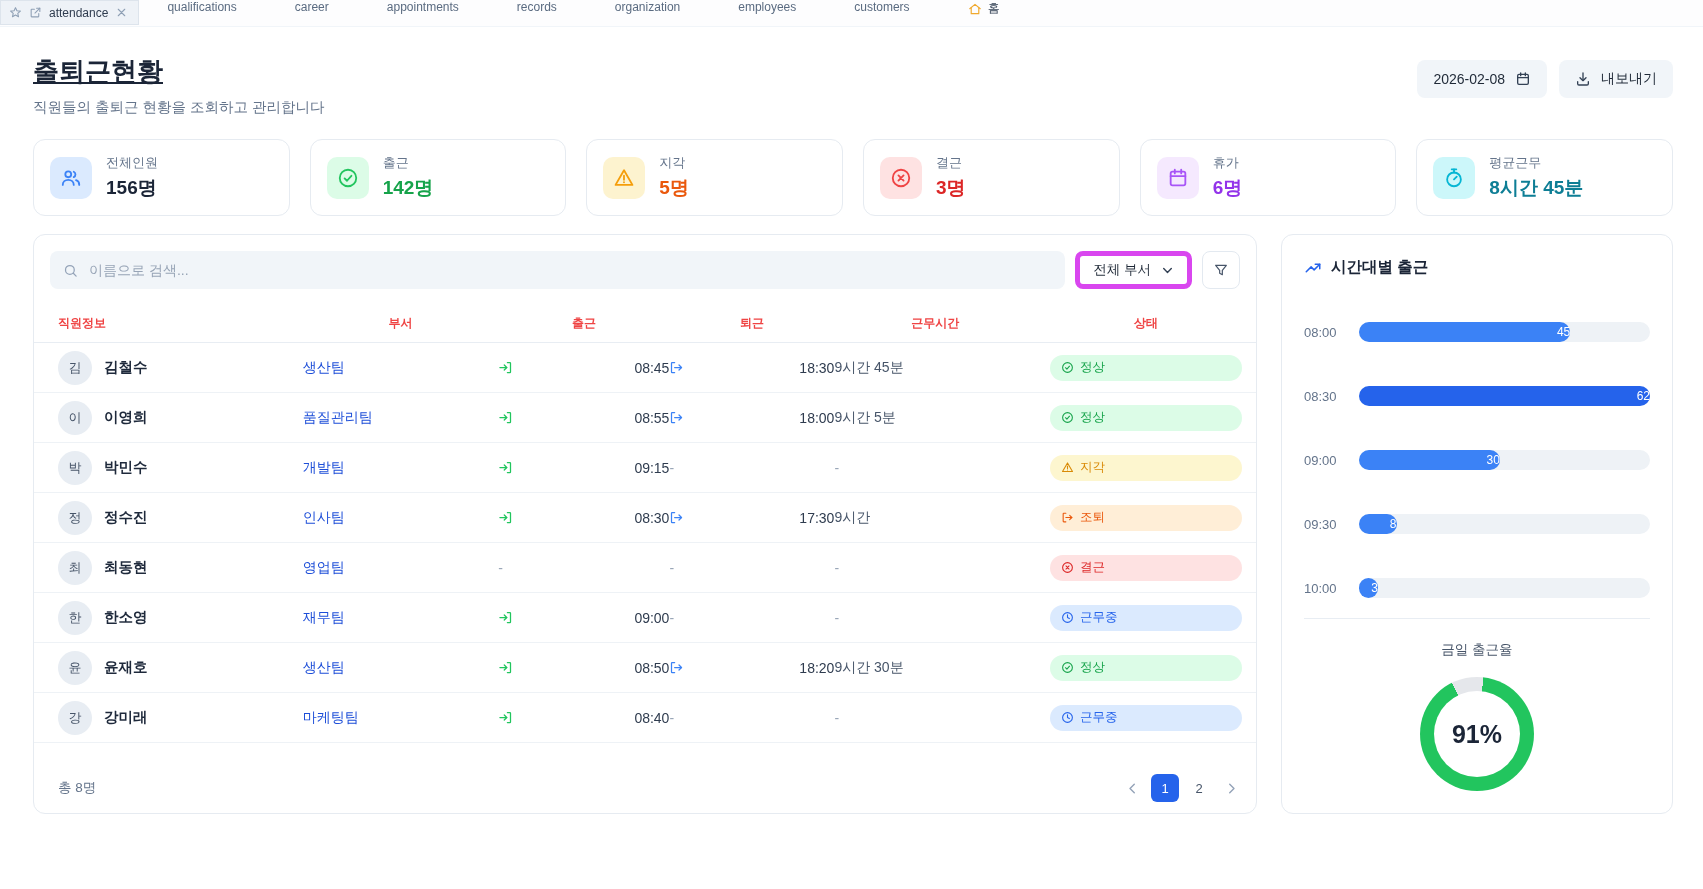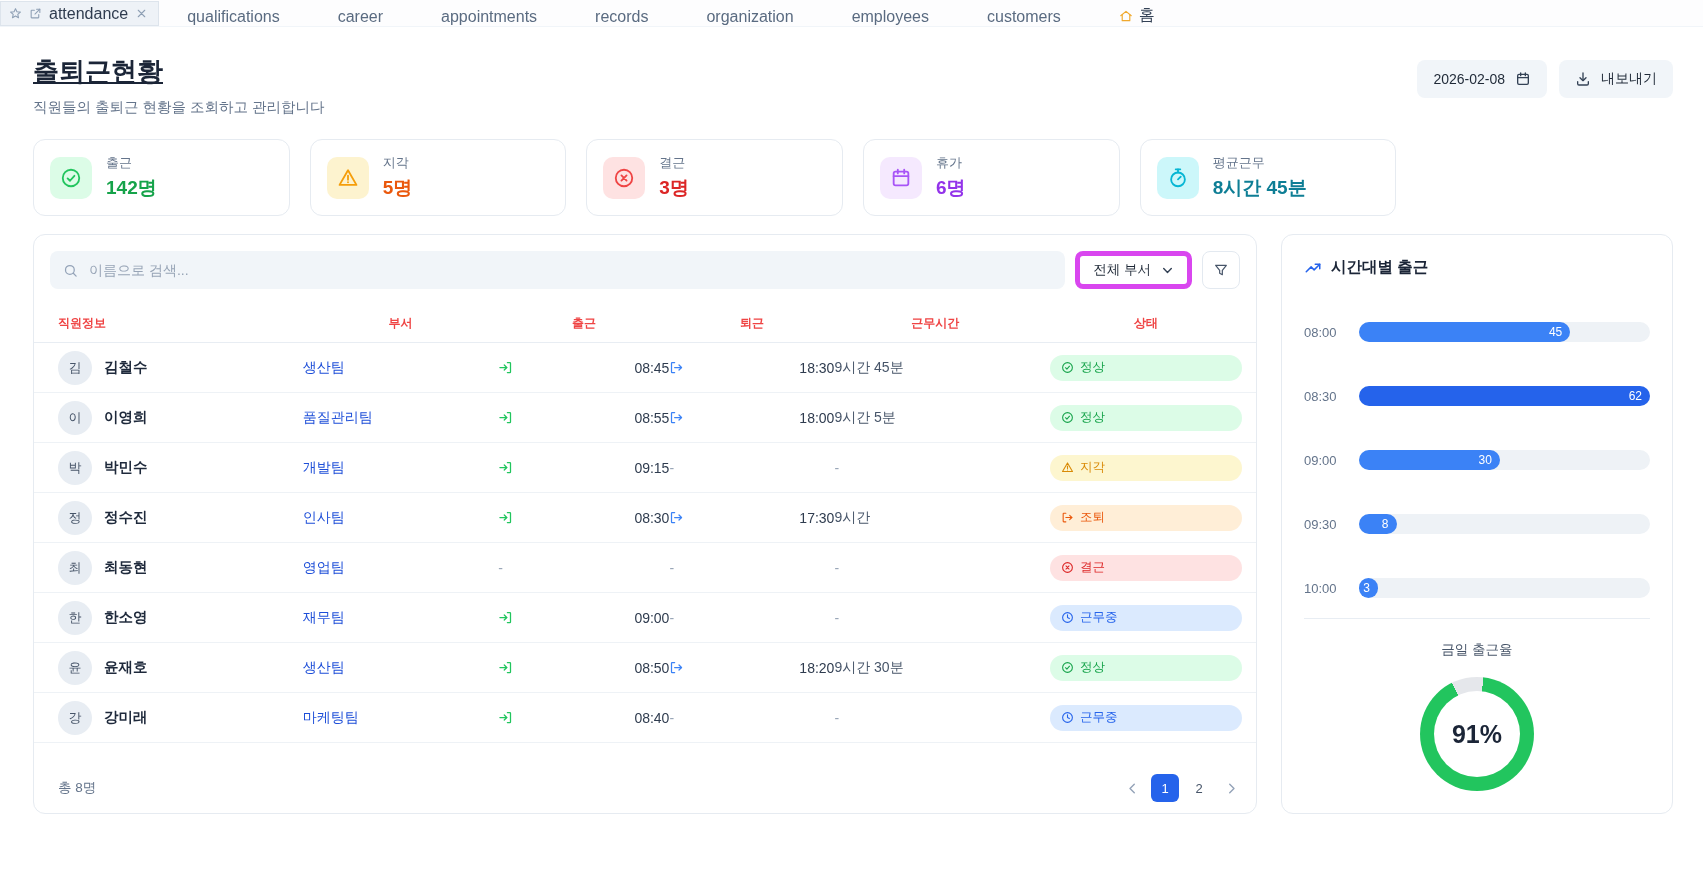--- a/index.html
+++ b/index.html
@@ -5,21 +5,21 @@
   * { box-sizing: border-box; }
   body {
     margin: 0; width: 1703px; height: 889px; overflow: hidden;
     background: #fff; color: #1e293b;
     font-family: "Liberation Sans", "DejaVu Sans", sans-serif; font-size: 14px;
   }
   .icon { display: inline-flex; align-items: center; justify-content: center; flex: none; }
   .icon svg { width: 100%; height: 100%; }
 
   
-  .tabbar { height: 27px; display: flex; align-items: flex-end; background: #fdfdfe; border-bottom: 1px solid #f1f5f9; font-size: 16px; }
+  .tabbar { height: 27px; display: flex; align-items: flex-start; background: #fdfdfe; border-bottom: 1px solid #f1f5f9; font-size: 12px; }
   .tab-active { display: flex; align-items: center; gap: 7px; height: 25px; padding: 0 10px 0 8px; background: #eef2f7; border: 1px solid #dde4ec; color: #334155; }
   .tab-active .ticon { width: 13px; height: 13px; color: #8fa0b5; }
   .tab-active .tlabel { font-weight: 500; color: #2f3c4f; }
   .tab-links { display: flex; align-items: center; margin-left: 28px; gap: 58px; }
   .tab-link { color: #5a6b81; cursor: pointer; }
   .tab-home { display: flex; align-items: center; gap: 6px; margin-left: 58px; color: #334155; cursor: pointer; }
   .tab-home .icon { width: 14px; height: 14px; color: #f0a92e; }
 
   
   .page-head { display: flex; justify-content: space-between; align-items: flex-start; padding: 27px 30px 0 33px; }
@@ -81,21 +81,21 @@
   .pchev { width: 17px; height: 17px; color: #94a3b8; cursor: pointer; }
   .page-btn { min-width: 28px; height: 28px; border: none; border-radius: 6px; background: transparent; color: #475569; font-size: 13px; cursor: pointer; font-family: inherit; }
   .page-btn.active { background: #2563eb; color: #fff; }
 
   
   .chart-title { display: flex; align-items: center; gap: 9px; font-size: 15.5px; font-weight: 700; color: #1b2537; margin-bottom: 12px; }
   .chart-title .icon { width: 18px; height: 18px; color: #2563eb; }
   .bar-row { display: flex; align-items: center; gap: 13px; margin-bottom: 11px; margin-top: 44px; }
   .bar-label { width: 42px; font-size: 13px; color: #64748b; }
   .bar-track { flex: 1; height: 20px; background: #eef2f6; border-radius: 10px; }
-  .bar-fill { height: 100%; border-radius: 10px; display: flex; align-items: center; justify-content: flex-end; padding-right: 8px; color: #fff; font-size: 12px; min-width: 19px; }
+  .bar-fill { height: 100%; border-radius: 10px; display: flex; align-items: center; justify-content: flex-end; color: #fff; font-size: 12px; min-width: 19px; }
   .divider { border: none; border-top: 1px solid #e8edf3; margin: 20px 0 0 0; }
   .rate-label { text-align: center; font-size: 13.5px; color: #475569; margin: 22px 0 18px; }
   .donut-wrap { display: flex; justify-content: center; }
   .donut { width: 114px; height: 114px; border-radius: 50%; display: flex; align-items: center; justify-content: center; }
   .donut-hole { width: 86px; height: 86px; border-radius: 50%; background: #fff; display: flex; align-items: center; justify-content: center; font-size: 25px; font-weight: 700; color: #1b2537; }
 </style>
 </head>
 <body>
 
 <header class="tabbar">
@@ -163,20 +163,36 @@
             <path d="M7.5 10L12 14.5 16.5 10"></path>
             <path d="M4 16v3a2 2 0 0 0 2 2h12a2 2 0 0 0 2-2v-3"></path>
           </svg>
         </span>
       <span>내보내기</span>
     </button>
   </div>
 </section>
 
 <section class="stats" id="stats">
+  <div class="stat-card">
+    <span class="stat-icon" style="background:#dbeafe;color:#3b82f6">
+        <span class="icon" style="width:22px;height:22px">
+          <svg viewBox="0 0 24 24" fill="none" stroke="currentColor" stroke-width="2" stroke-linecap="round" stroke-linejoin="round">
+            <circle cx="9" cy="8" r="3.2"></circle>
+            <path d="M3 19.5c0-3.3 2.7-5.5 6-5.5s6 2.2 6 5.5"></path>
+            <path d="M15 5.2a3.2 3.2 0 0 1 0 5.8"></path>
+            <path d="M17.5 14.4c2.2.7 3.5 2.5 3.5 5.1"></path>
+          </svg>
+        </span>
+      </span>
+    <div>
+      <div class="stat-label">전체인원</div>
+      <div class="stat-value" style="color:#1b2537">156명</div>
+    </div>
+  </div>
   <div class="stat-card">
     <span class="stat-icon" style="background:#dcfce7;color:#22c55e">
         <span class="icon" style="width:22px;height:22px">
           <svg viewBox="0 0 24 24" fill="none" stroke="currentColor" stroke-width="2" stroke-linecap="round" stroke-linejoin="round">
             <circle cx="12" cy="12" r="9"></circle>
             <path d="M8.3 12.4l2.6 2.6 4.8-5.4"></path>
           </svg>
         </span>
       </span>
     <div>

